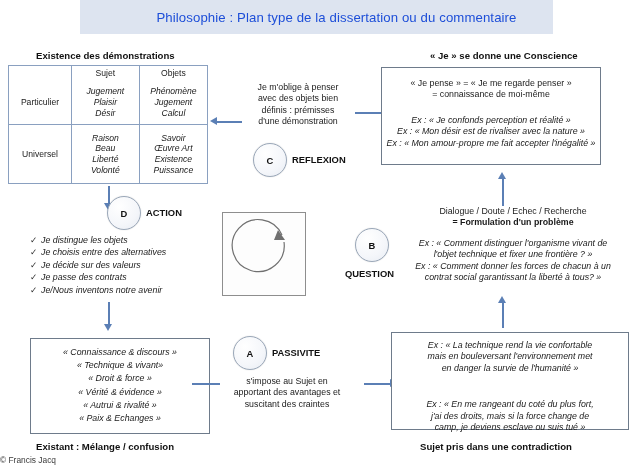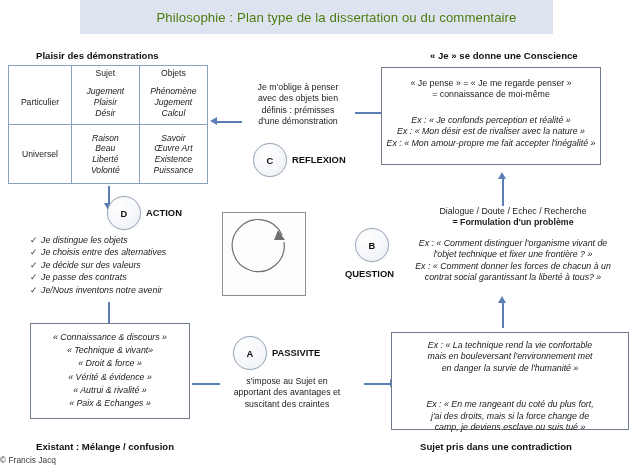--- a/index.html
+++ b/index.html
@@ -22,21 +22,21 @@
   #title-banner {
     left: 80px; top: 0px;
     width: 473px; height: 34px;
     background: #dde4f0;
     display: flex;
     align-items: center;
     justify-content: center;
   }
   #title-banner .title-text {
     font-size: 13.2px;
-    color: #4d7c0f;
+    color: #1d4ed8;
     letter-spacing: 0.1px;
     white-space: nowrap;
     margin-left: 40px;
   }
 
   
   .caption {
     font-size: 9.6px;
     font-weight: bold;
     color: #111;
@@ -167,21 +167,21 @@
 </style>
 </head>
 <body>
 
 <div id="root">
 
   <div class="abs" id="title-banner">
     <span class="title-text">Philosophie : Plan type de la dissertation ou du commentaire</span>
   </div>
 
-  <div class="abs caption" style="left:36px; top:50px;">Plaisir des démonstrations</div>
+  <div class="abs caption" style="left:36px; top:50px;">Existence des démonstrations</div>
   <div class="abs caption" style="left:430px; top:50px;">« Je »  se donne une Conscience</div>
   <div class="abs caption" style="left:36px; top:441px;">Existant : Mélange / confusion</div>
   <div class="abs caption" style="left:420px; top:441px;">Sujet pris dans une contradiction</div>
 
   <div class="abs box box-blue" id="quadrant-table">
     <table class="tbl">
       <tbody>
           <tr>
         <td class="row-head"></td>
         <td class="col-head vdiv">Sujet</td>
@@ -310,21 +310,21 @@
     <div>l'objet technique et fixer une frontière ? »</div>
     <div>Ex : « Comment donner les forces de chacun à un</div>
     <div>contrat social garantissant la liberté à tous? »</div>
   </div>
 
   <div class="abs" style="left:498px; top:296px; width:9px; height:32px;">
     <div class="abs head-up" style="left:0px; top:0px;"></div>
     <div class="abs ln-v" style="left:3.5px; top:6px; height:26px;"></div>
   </div>
 
-  <div class="abs box" style="left:30px; top:323px; width:160px; height:96px;">
+  <div class="abs box" style="left:30px; top:338px; width:180px; height:96px;">
     <div class="tblock center ital" style="margin-top:7px; line-height:13.2px;">
       <div>« Connaissance &amp; discours »</div>
       <div>« Technique &amp; vivant»</div>
       <div>« Droit &amp; force »</div>
       <div>« Vérité &amp; évidence »</div>
       <div>« Autrui &amp; rivalité »</div>
       <div>« Paix &amp; Echanges »</div>
     </div>
   </div>
 

